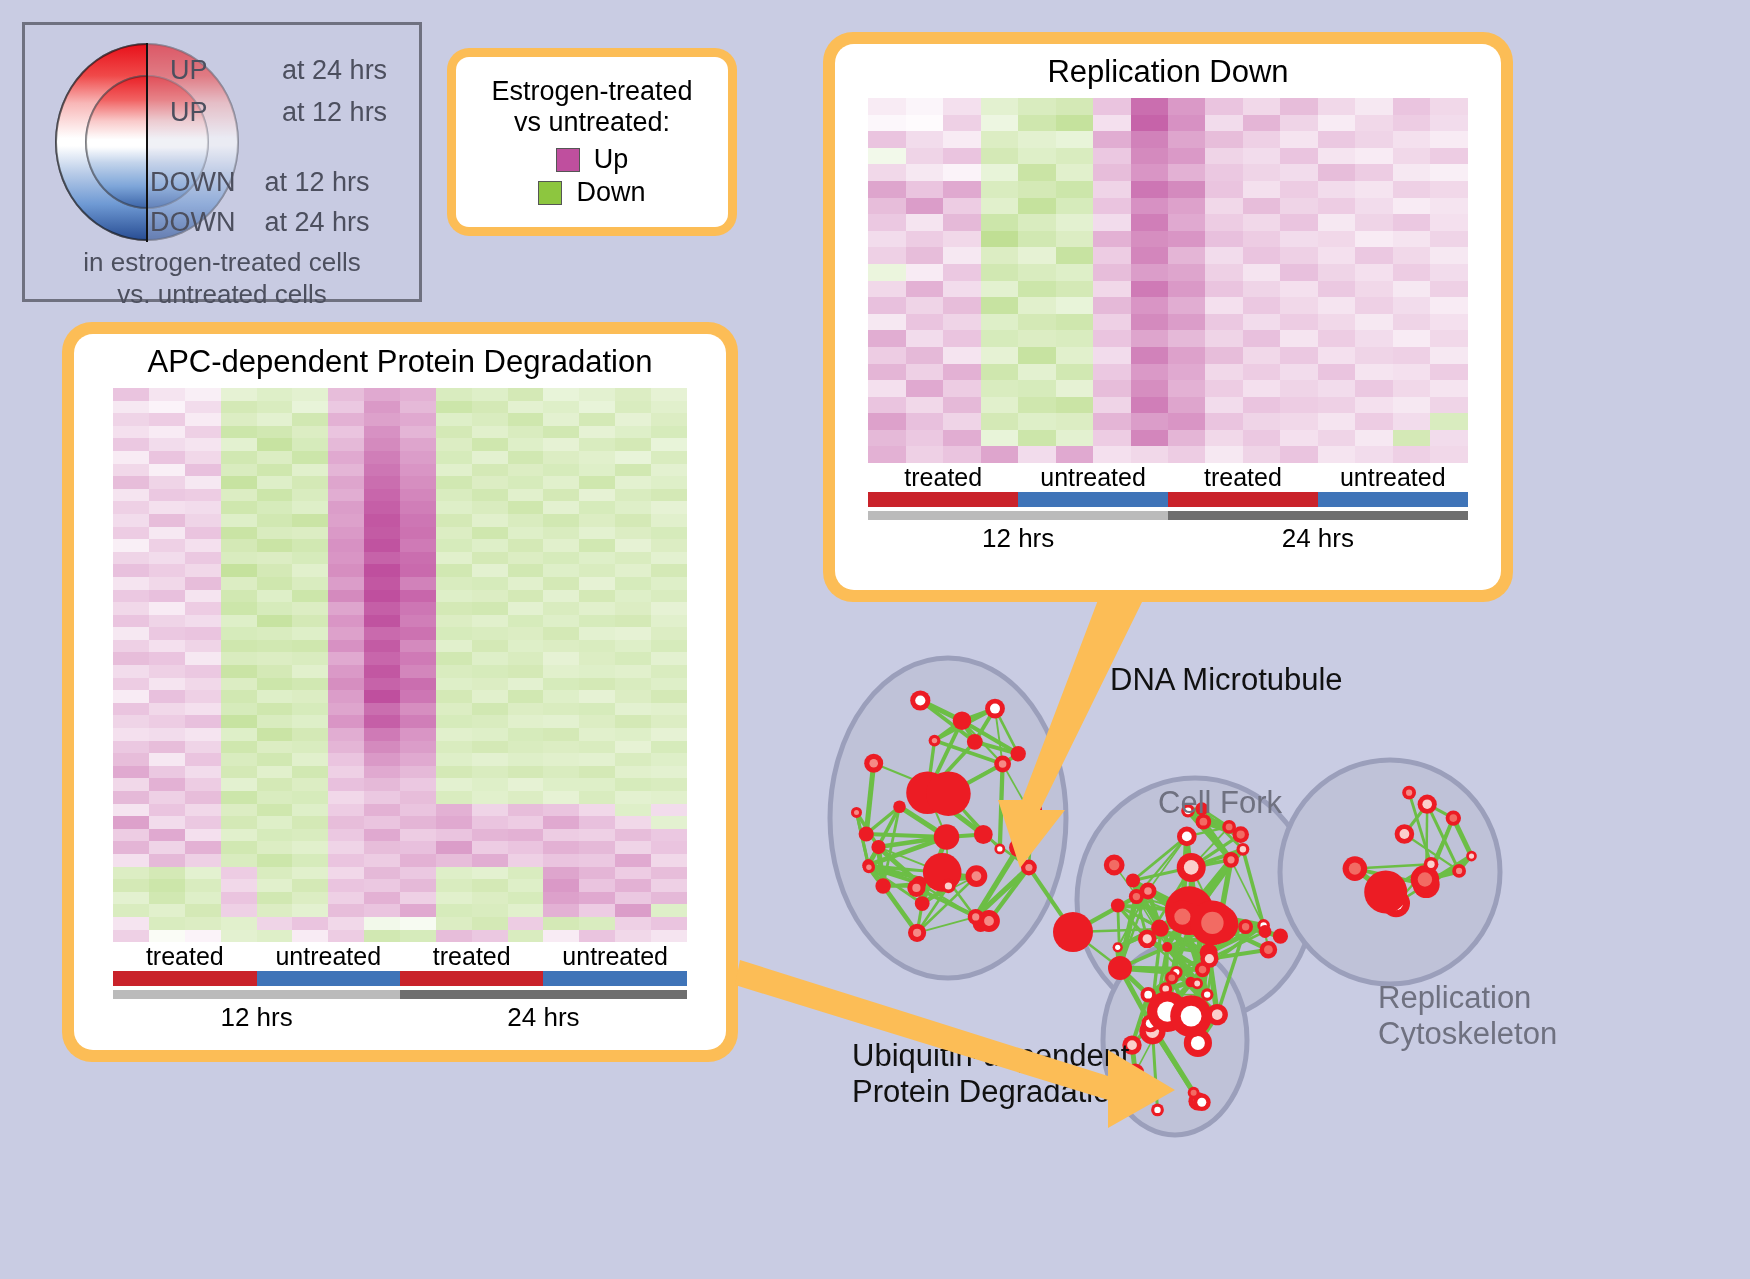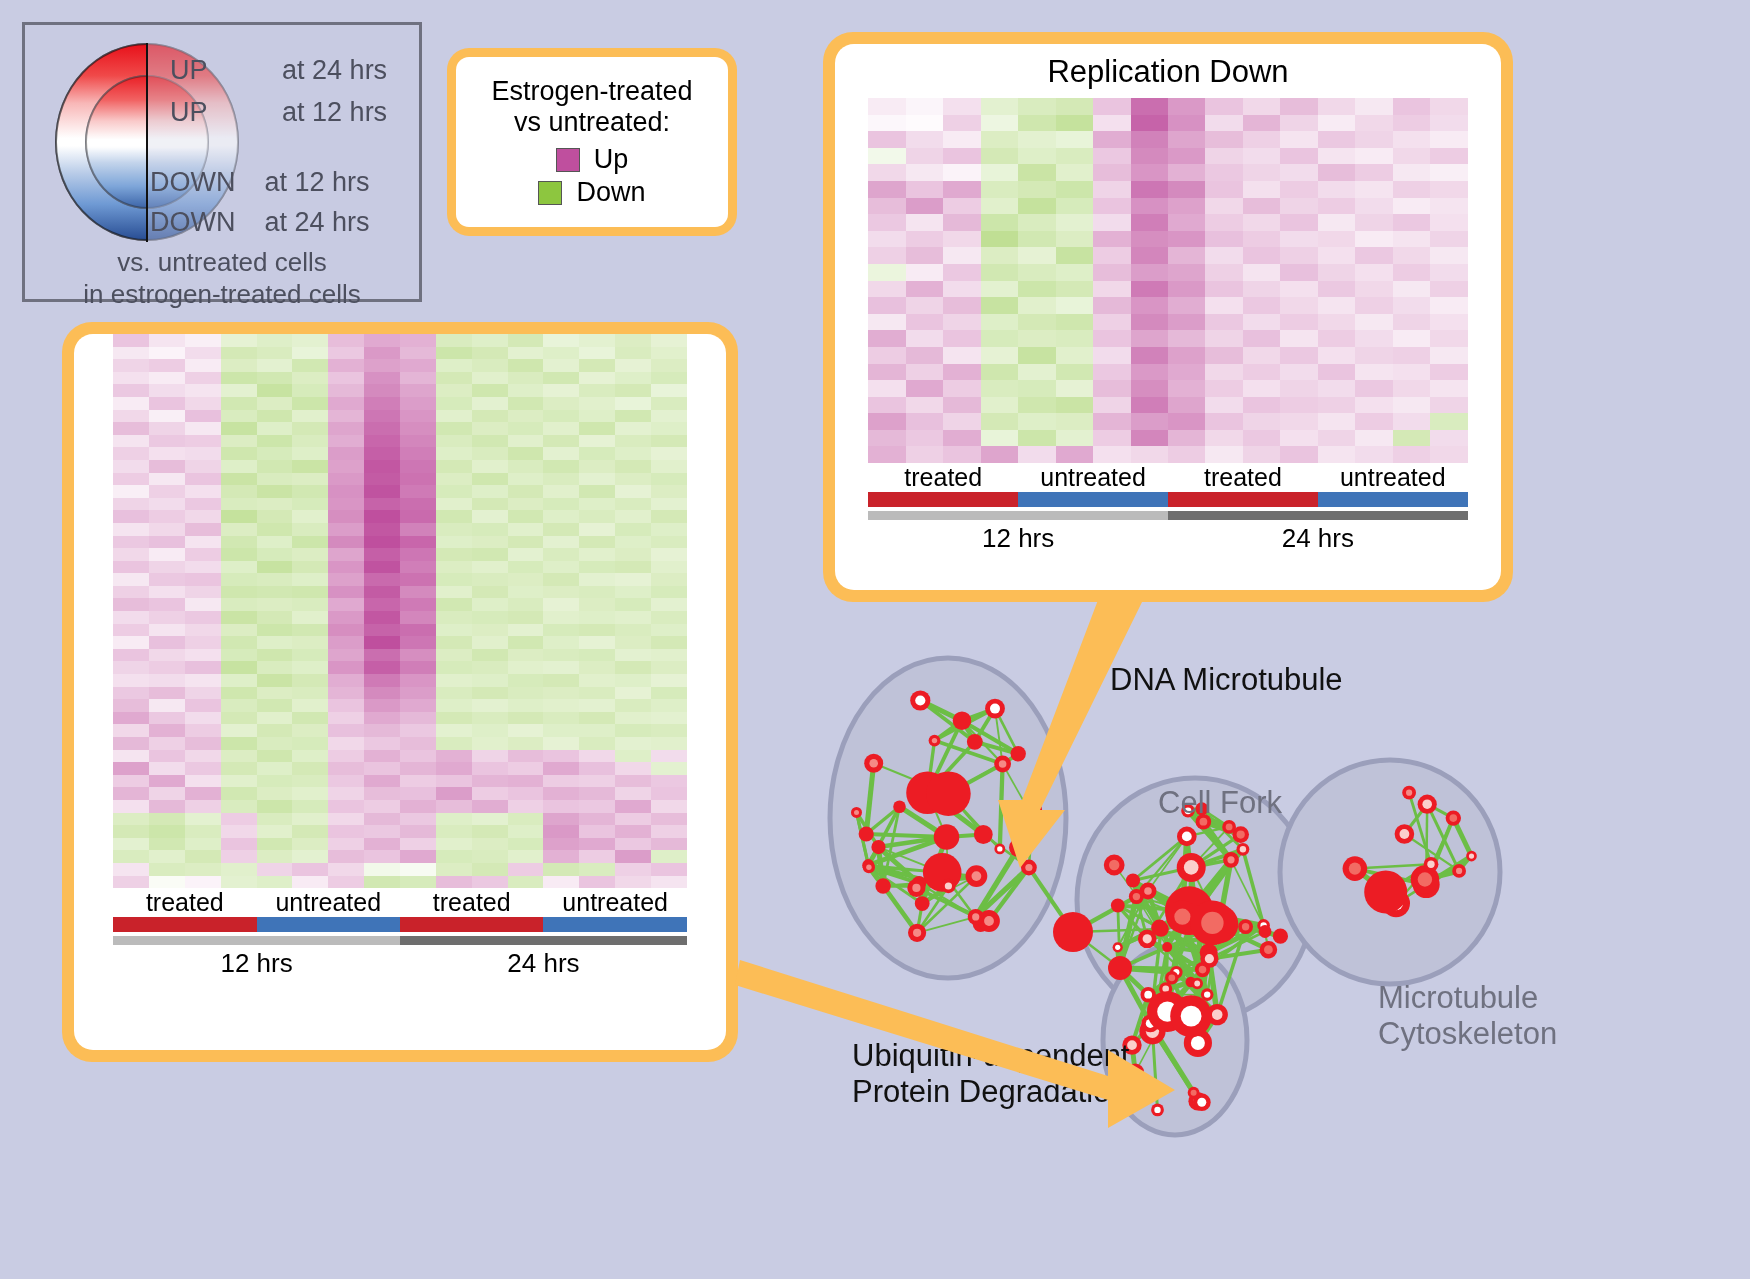--- a/index.html
+++ b/index.html
@@ -118,22 +118,22 @@
       <span>DOWN</span>
       <span style="display:inline-block;width:14px;"></span>
       <span>at 12 hrs</span>
     </div>
     <div class="ck-row" style="left:125px;top:182px;">
       <span>DOWN</span>
       <span style="display:inline-block;width:14px;"></span>
       <span>at 24 hrs</span>
     </div>
     <div class="ck-note">
+      <div>in estrogen-treated cells</div>
       <div>vs. untreated cells</div>
-      <div>in estrogen-treated cells</div>
     </div>
   </div>
 </div>
 
 <div class="abs" id="estlegend">
   <div class="inner">
     <div class="el-title">
       <div>Estrogen-treated</div>
       <div>vs untreated:</div>
     </div>
@@ -525,20 +525,21 @@
       <div class="hrs-row">
         <span style="flex:1">12 hrs</span>
         <span style="flex:1">24 hrs</span>
       </div>
     </div>
   </div>
 </div>
 
 <div class="abs panel" id="panel-apc">
   <div class="inner">
+    <div class="panel-title">APC-dependent Protein Degradation</div>
     <div style="width:88%;">
       <div class="hm" id="hm-apc" style="grid-template-columns: repeat(16, 1fr); grid-auto-rows: 12.6px;">
           <div style="background:rgb(234,196,223)"></div>
           <div style="background:rgb(245,228,240)"></div>
           <div style="background:rgb(249,239,246)"></div>
           <div style="background:rgb(230,242,212)"></div>
           <div style="background:rgb(222,239,200)"></div>
           <div style="background:rgb(227,241,208)"></div>
           <div style="background:rgb(231,189,218)"></div>
           <div style="background:rgb(224,169,208)"></div>
@@ -1717,21 +1718,21 @@
         <circle cx="417.2" cy="384.6" r="6.3" fill="#ec1c24"></circle>
         <circle cx="417.2" cy="384.6" r="3.2" fill="#ffffff"></circle>
         <circle cx="342.0" cy="435.1" r="9.7" fill="#ec1c24"></circle>
         <circle cx="342.0" cy="435.1" r="4.9" fill="#fbcfcc"></circle>
         <circle cx="283.0" cy="322.0" r="20.0" fill="#ec1c24"></circle>
         <circle cx="330.0" cy="358.0" r="12.0" fill="#ec1c24"></circle>
       </g>
   </svg>
   <div class="clabel" style="left:320px;top:52px;color:#111;">DNA Microtubule</div>
   <div class="clabel" style="left:368px;top:175px;color:#6f7180;">Cell Fork</div>
-  <div class="clabel" style="left:588px;top:370px;color:#6f7180;line-height:1.16;">Microtubule
+  <div class="clabel" style="left:588px;top:370px;color:#6f7180;line-height:1.16;">Replication
 Cytoskeleton</div>
   <div class="clabel" style="left:62px;top:428px;color:#111;line-height:1.16;">Ubiquitin-dependent
 Protein Degradation</div>
 </div>
 
 <svg class="abs arrow-svg" width="1750" height="1279" style="pointer-events:none;">
   <polygon points="1098,600 1143,600 1040,810 1065,810 1020,868 998,800 1022,800" fill="#fcbd56"></polygon>
   <polygon points="740,960 1108,1076 1108,1050 1175,1090 1108,1128 1108,1100 735,985" fill="#fcbd56"></polygon>
 </svg>
 

